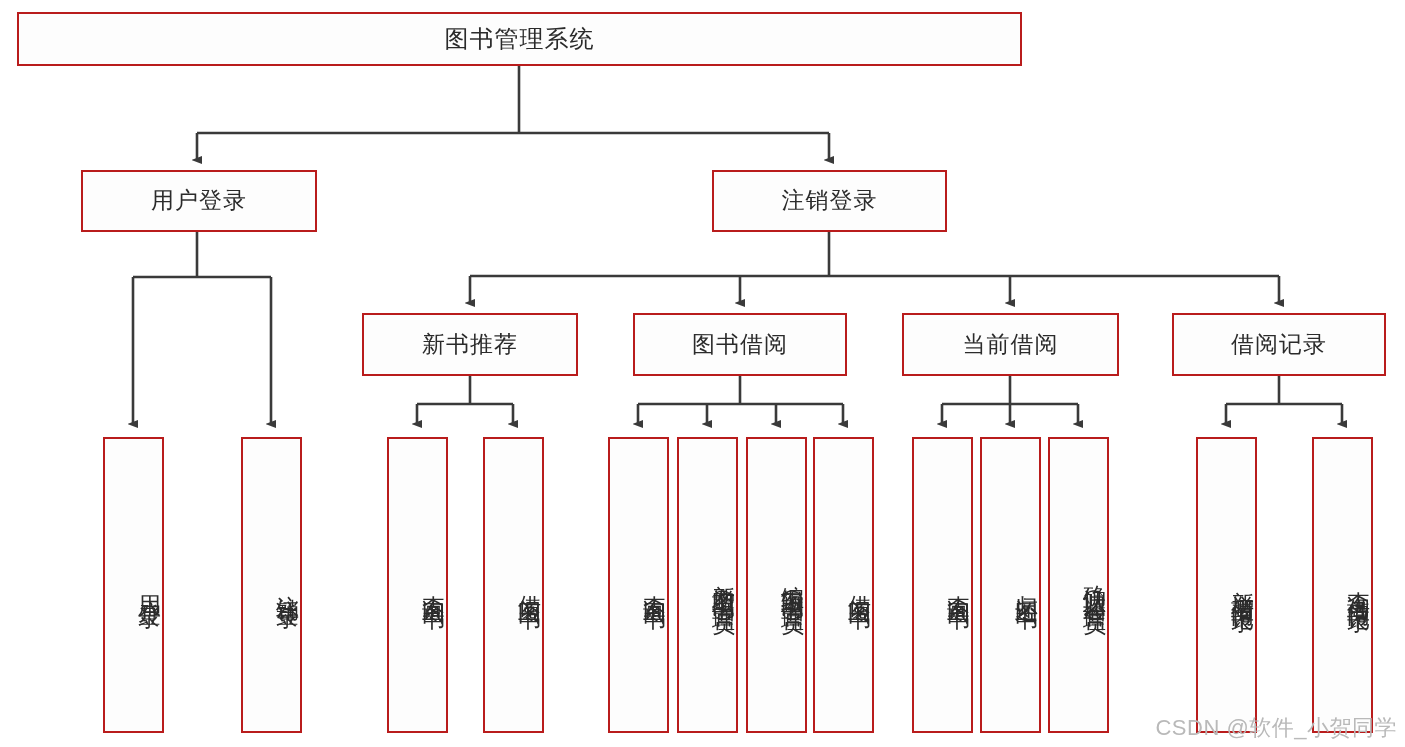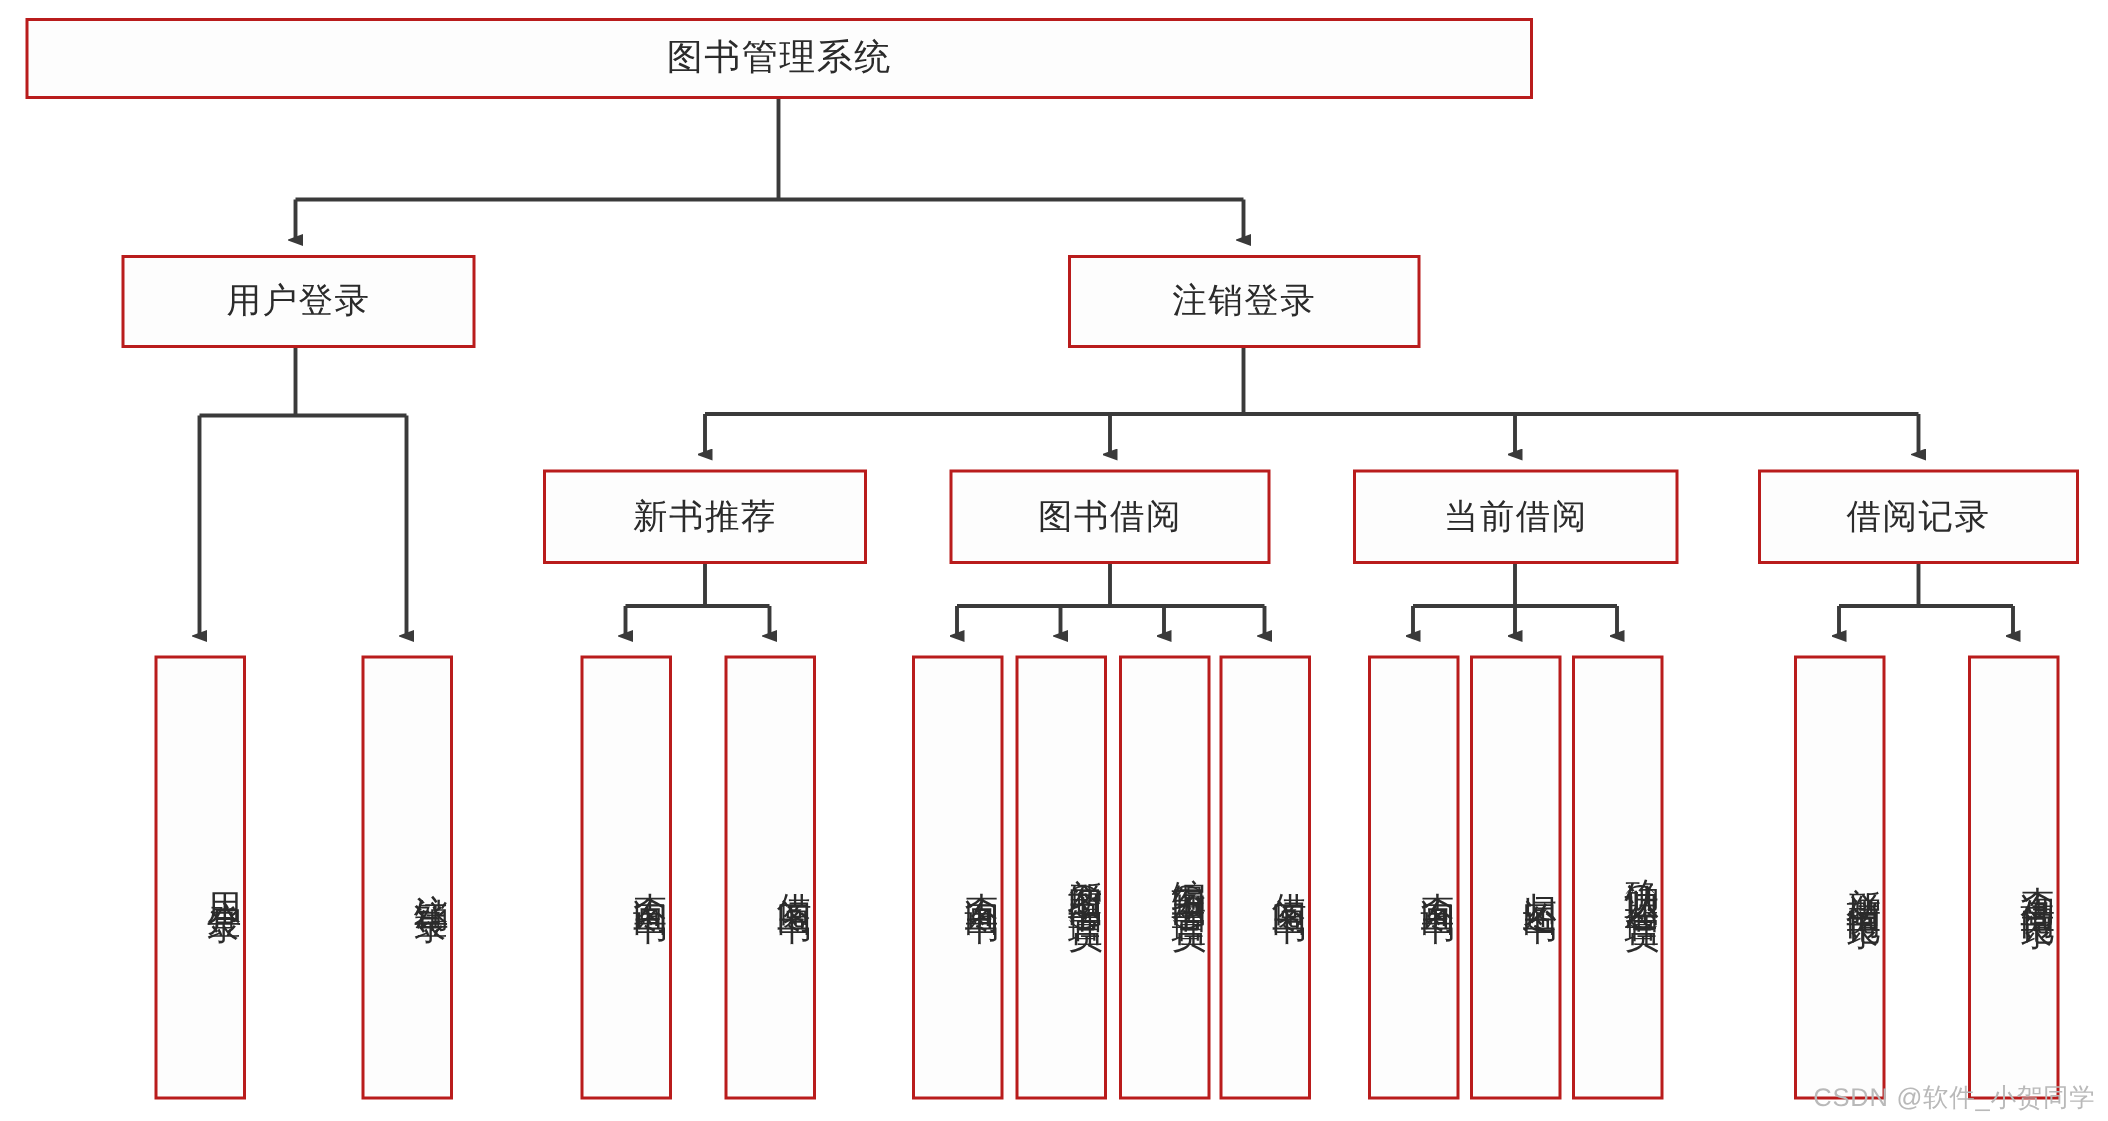--- a/index.html
+++ b/index.html
@@ -51,21 +51,21 @@
     white-space: nowrap;
   }
   .node.v .vtext {
     writing-mode: vertical-rl;
     text-orientation: upright;
   }
   #watermark {
     position: absolute;
     right: 8px;
     bottom: 4px;
-    font-size: 17px;
+    font-size: 22px;
     color: #b9b9b9;
     letter-spacing: 0.5px;
     white-space: nowrap;
   }
 </style>
 </head>
 <body>
 
 <div id="canvas">
 

